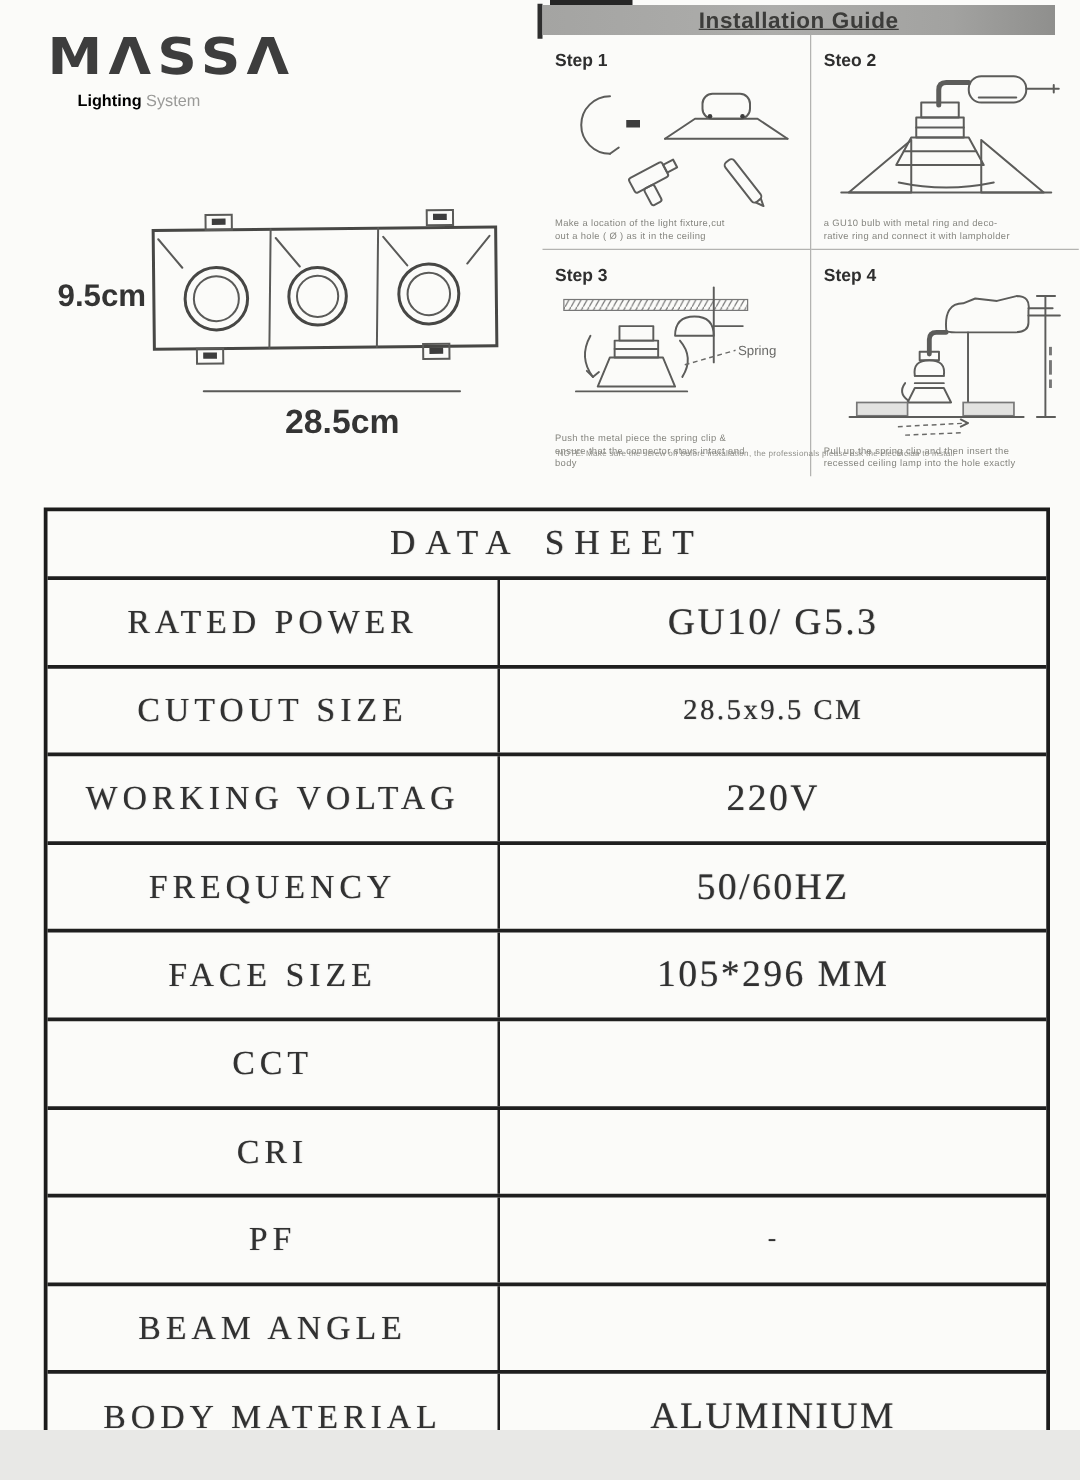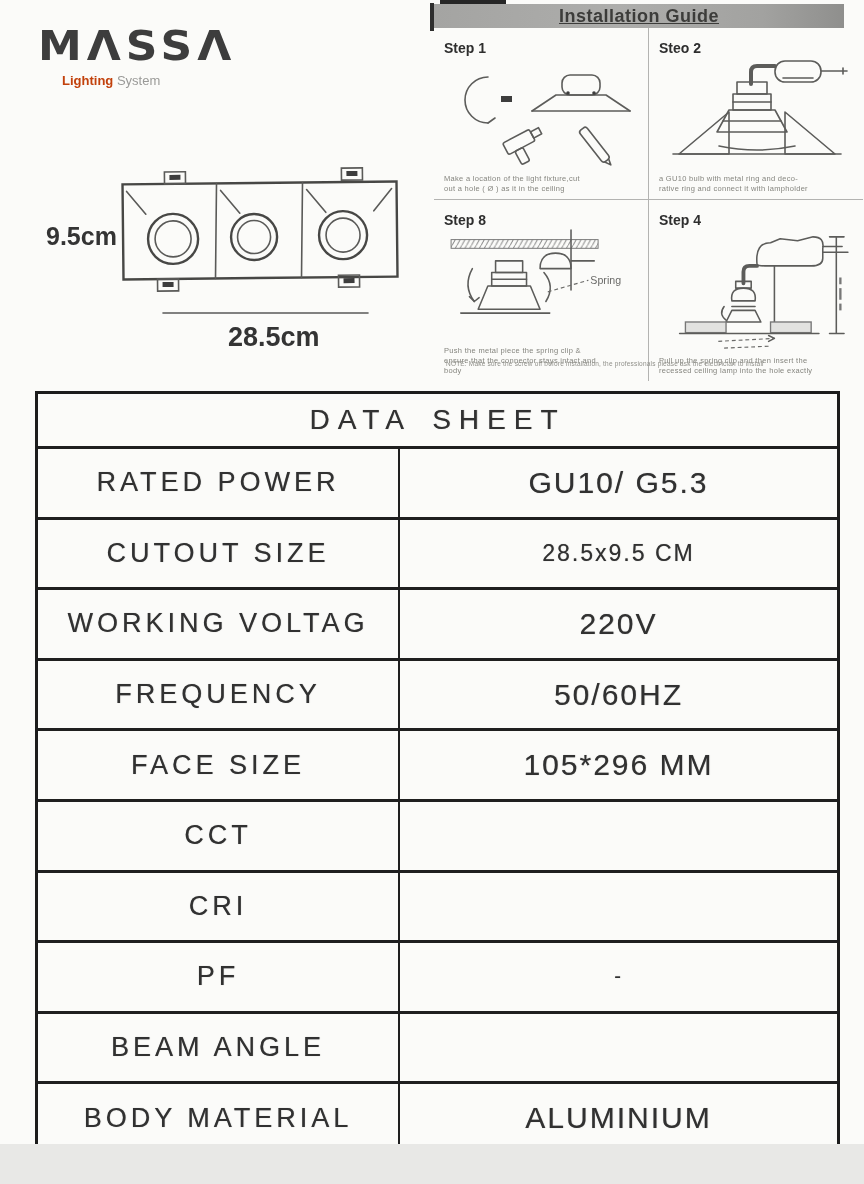--- a/index.html
+++ b/index.html
@@ -11,21 +11,21 @@
   }
 
   
   .logo { position:absolute; left:38px; top:20px; }
   .logo-word {
     font-size:44px; font-weight:900; letter-spacing:5px; color:#3d3d3d;
     transform:scaleY(.92); font-family:"DejaVu Sans", sans-serif;
     filter:blur(.4px);
   }
   .logo-tag { margin:2px 0 0 24px; font-size:13px; filter:blur(.5px); }
-  .logo-tag b { color:#c2410c; font-weight:700; }
+  .logo-tag b { color:#000000; font-weight:700; }
   .logo-tag span { color:#9a9a98; font-weight:400; }
 
   
   .guide { position:absolute; left:432px; top:0; width:414px; height:375px; }
   .artifact-a { position:absolute; left:8px; top:0; width:66px; height:4px; background:#262626; }
   .artifact-b { position:absolute; left:-2px; top:3px; width:4px; height:28px; background:#2e2e2e; }
   .guide-titlebar {
     position:absolute; left:2px; top:4px; width:410px; height:24px;
     background:linear-gradient(90deg,#a4a4a2 0%,#adadab 45%,#a2a2a0 80%,#8f8f8d 100%);
     display:flex; align-items:center; justify-content:center;
@@ -59,23 +59,23 @@
 
   
   .dim-drawing { position:absolute; left:30px; top:150px; width:400px; height:220px; }
   .dim-drawing svg { width:100%; height:100%; }
   .dline { stroke:#474745; fill:none; stroke-width:2.4; stroke-linecap:round; }
   .dthin { stroke:#5a5a58; fill:none; stroke-width:1.6; stroke-linecap:round; }
   .dim-text { font-family:"Liberation Sans",sans-serif; font-weight:700; fill:#343434; }
 
   
   .sheet {
-    position:absolute; left:35px; top:391px; width:805px; height:764px;
+    position:absolute; left:35px; top:406px; width:805px; height:764px;
     border:3px solid #1c1c1c; display:flex; flex-direction:column;
-    font-family:Liberation Sans, sans-serif; color:#313131;
+    font-family:Liberation Serif, serif; color:#313131;
     text-shadow:.3px 0 .7px rgba(35,35,35,.55);
     background:#fbfbf9;
   }
   .sheet-header {
     flex:0 0 52px; display:flex; align-items:center; justify-content:center;
     font-size:28px; letter-spacing:8px; word-spacing:6px;
   }
   .trow { flex:1 1 0; display:flex; border-top:3px solid #1f1f1f; }
   .tlabel {
     flex:0 0 45.3%; border-right:2.5px solid #1f1f1f;
@@ -154,21 +154,21 @@
             <path class="sketch" d="M176 98 L126 56 L126 98 Z"></path>
             <path class="sketch" d="M14 98 L182 98"></path>
             <path class="sketch" d="M60 90 Q98 98 136 90"></path>
           </svg>
         </div>
         <div class="caption">a GU10 bulb with metal ring and deco-
 rative ring and connect it with lampholder</div>
       </div>
 
       <div class="gcell bR">
-        <div class="step-label">Step 8</div>
+        <div class="step-label">Step 3</div>
         <div class="step-art">
           <svg viewBox="0 0 196 122">
             <defs>
               <pattern id="hatch3" width="5" height="9" patternUnits="userSpaceOnUse">
                 <path d="M0 9 L5 0" stroke="#777" stroke-width="1"></path>
               </pattern>
             </defs>
             <rect x="4" y="12" width="152" height="9" fill="url(#hatch3)" stroke="#777" stroke-width="1"></rect>
             <path class="sketch" d="M128 2 L128 64"></path>
             <path class="sketch" d="M96 42 Q96 26 112 26 Q128 26 128 42 Z"></path>

